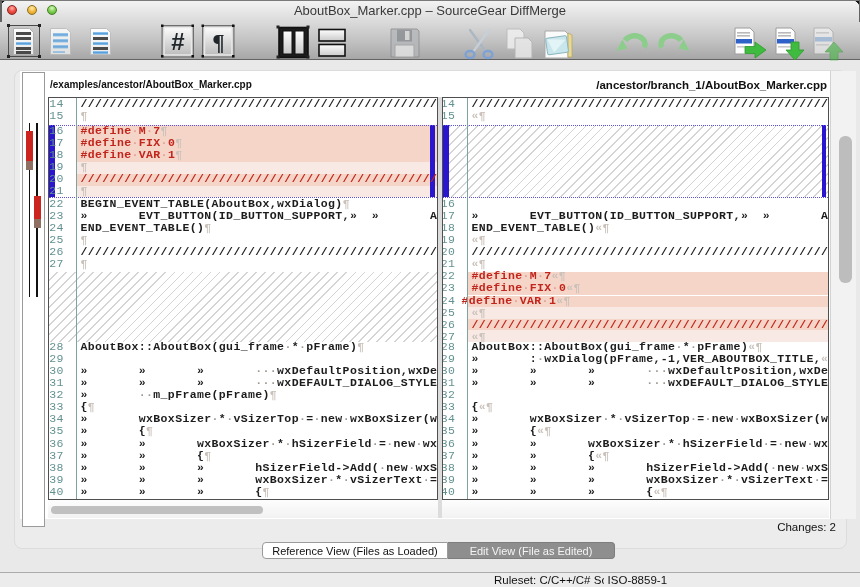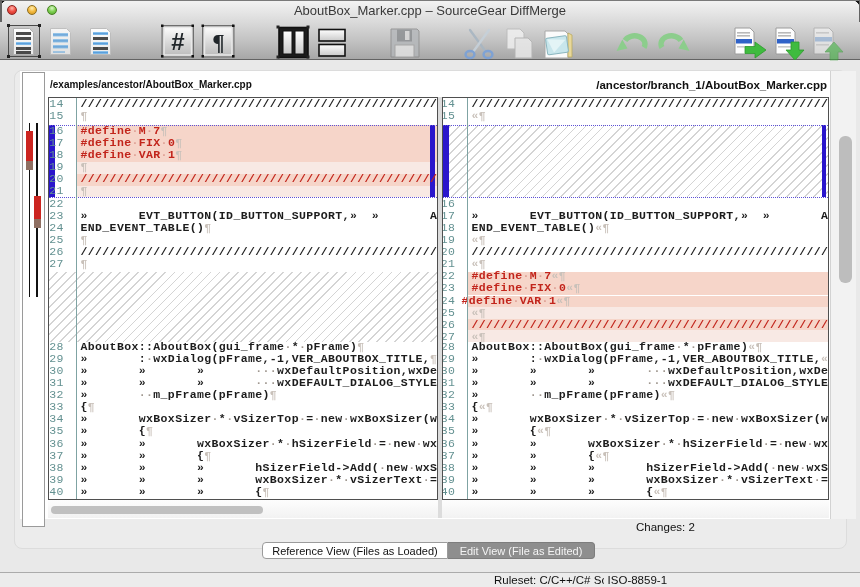--- a/index.html
+++ b/index.html
@@ -186,34 +186,34 @@
     <div class="cl" style="left:32.0px;top:38.89px"><span class="r">#define<i>·</i>FIX<i>·</i>0</span><u>¶</u></div>
     <div class="cl gut" style="left:-3.0px;top:51.02px;width:22px">18</div>
     <div class="cl" style="left:32.0px;top:51.02px"><span class="r">#define<i>·</i>VAR<i>·</i>1</span><u>¶</u></div>
     <div class="cl gut" style="left:-3.0px;top:63.15px;width:22px">19</div>
     <div class="cl" style="left:32.0px;top:63.15px"><u>¶</u></div>
     <div class="cl gut" style="left:-3.0px;top:75.28px;width:22px">20</div>
     <div class="cl" style="left:32.0px;top:75.28px"><span class="r">////////////////////////////////////////////////////////////</span></div>
     <div class="cl gut" style="left:-3.0px;top:87.41px;width:22px">21</div>
     <div class="cl" style="left:32.0px;top:87.41px"><u>¶</u></div>
     <div class="cl gut" style="left:-3.0px;top:99.54px;width:22px">22</div>
+    <div class="cl" style="left:32.0px;top:99.54px">BEGIN_EVENT_TABLE(AboutBox,wxDialog)<u>¶</u></div>
     <div class="cl gut" style="left:-3.0px;top:111.67px;width:22px">23</div>
     <div class="cl" style="left:32.0px;top:111.67px">»       EVT_BUTTON(ID_BUTTON_SUPPORT,»  »       AB</div>
     <div class="cl gut" style="left:-3.0px;top:123.8px;width:22px">24</div>
     <div class="cl" style="left:32.0px;top:123.8px">END_EVENT_TABLE()<u>¶</u></div>
     <div class="cl gut" style="left:-3.0px;top:135.93px;width:22px">25</div>
     <div class="cl" style="left:32.0px;top:135.93px"><u>¶</u></div>
     <div class="cl gut" style="left:-3.0px;top:148.06px;width:22px">26</div>
     <div class="cl" style="left:32.0px;top:148.06px">////////////////////////////////////////////////////////////</div>
     <div class="cl gut" style="left:-3.0px;top:160.19px;width:22px">27</div>
     <div class="cl" style="left:32.0px;top:160.19px"><u>¶</u></div>
     <div class="cl gut" style="left:-3.0px;top:242.5px;width:22px">28</div>
     <div class="cl" style="left:32.0px;top:242.5px">AboutBox::AboutBox(gui_frame<i>·</i>*<i>·</i>pFrame)<u>¶</u></div>
     <div class="cl gut" style="left:-3.0px;top:254.63px;width:22px">29</div>
-    <div class="cl" style="left:32.0px;top:254.63px">»       :<i>·</i>wxDialog(pFrame,-1,VER_ABOUTBOX_TITLE,<u>¶</u></div>
     <div class="cl gut" style="left:-3.0px;top:266.76px;width:22px">30</div>
     <div class="cl" style="left:32.0px;top:266.76px">»       »       »       <i>···</i>wxDefaultPosition,wxDefaultSize,</div>
     <div class="cl gut" style="left:-3.0px;top:278.89px;width:22px">31</div>
     <div class="cl" style="left:32.0px;top:278.89px">»       »       »       <i>···</i>wxDEFAULT_DIALOG_STYLE</div>
     <div class="cl gut" style="left:-3.0px;top:291.02px;width:22px">32</div>
     <div class="cl" style="left:32.0px;top:291.02px">»       <i>··</i>m_pFrame(pFrame)<u>¶</u></div>
     <div class="cl gut" style="left:-3.0px;top:303.15px;width:22px">33</div>
     <div class="cl" style="left:32.0px;top:303.15px">{<u>¶</u></div>
     <div class="cl gut" style="left:-3.0px;top:315.28px;width:22px">34</div>
     <div class="cl" style="left:32.0px;top:315.28px">»       wxBoxSizer<i>·</i>*<i>·</i>vSizerTop<i>·</i>=<i>·</i>new<i>·</i>wxBoxSizer(wx</div>
@@ -272,21 +272,20 @@
     <div class="cl" style="left:29.0px;top:232.97px"><u>«¶</u></div>
     <div class="cl gut" style="left:-5.5px;top:242.5px;width:22px">28</div>
     <div class="cl" style="left:29.0px;top:242.5px">AboutBox::AboutBox(gui_frame<i>·</i>*<i>·</i>pFrame)<u>«¶</u></div>
     <div class="cl gut" style="left:-5.5px;top:254.63px;width:22px">29</div>
     <div class="cl" style="left:29.0px;top:254.63px">»       :<i>·</i>wxDialog(pFrame,-1,VER_ABOUTBOX_TITLE,<u>«¶</u></div>
     <div class="cl gut" style="left:-5.5px;top:266.76px;width:22px">30</div>
     <div class="cl" style="left:29.0px;top:266.76px">»       »       »       <i>···</i>wxDefaultPosition,wxDefaultSize,</div>
     <div class="cl gut" style="left:-5.5px;top:278.89px;width:22px">31</div>
     <div class="cl" style="left:29.0px;top:278.89px">»       »       »       <i>···</i>wxDEFAULT_DIALOG_STYLE</div>
     <div class="cl gut" style="left:-5.5px;top:291.02px;width:22px">32</div>
-    <div class="cl" style="left:29.0px;top:291.02px">»       <i>··</i>m_pFrame(pFrame)<u>«¶</u></div>
     <div class="cl gut" style="left:-5.5px;top:303.15px;width:22px">33</div>
     <div class="cl" style="left:29.0px;top:303.15px">{<u>«¶</u></div>
     <div class="cl gut" style="left:-5.5px;top:315.28px;width:22px">34</div>
     <div class="cl" style="left:29.0px;top:315.28px">»       wxBoxSizer<i>·</i>*<i>·</i>vSizerTop<i>·</i>=<i>·</i>new<i>·</i>wxBoxSizer(wx</div>
     <div class="cl gut" style="left:-5.5px;top:327.41px;width:22px">35</div>
     <div class="cl" style="left:29.0px;top:327.41px">»       {<u>«¶</u></div>
     <div class="cl gut" style="left:-5.5px;top:339.54px;width:22px">36</div>
     <div class="cl" style="left:29.0px;top:339.54px">»       »       wxBoxSizer<i>·</i>*<i>·</i>hSizerField<i>·</i>=<i>·</i>new<i>·</i>wx</div>
     <div class="cl gut" style="left:-5.5px;top:351.67px;width:22px">37</div>
     <div class="cl" style="left:29.0px;top:351.67px">»       »       {<u>«¶</u></div>
@@ -296,16 +295,16 @@
     <div class="cl" style="left:29.0px;top:375.93px">»       »       »       wxBoxSizer<i>·</i>*<i>·</i>vSizerText<i>·</i>=</div>
     <div class="cl gut" style="left:-5.5px;top:388.06px;width:22px">40</div>
     <div class="cl" style="left:29.0px;top:388.06px">»       »       »       {<u>«¶</u></div>
     <div class="abs" style="left:24.0px;top:0;width:1px;height:403px;background:#7fa3a3"></div>
   </div>
 <div class="abs" style="left:47.5px;top:500px;width:390px;height:18px;background:linear-gradient(#fdfdfd,#f2f2f2)"></div>
 <div class="abs" style="left:50.5px;top:505.5px;width:212px;height:8.5px;background:#c0c0c0;border-radius:4px"></div>
 <div class="abs" style="left:441.5px;top:500px;width:387px;height:18px;background:linear-gradient(#fdfdfd,#f2f2f2)"></div>
 <div class="abs" style="left:830px;top:71px;width:26px;height:448px;background:#f2f2f2;border-left:1px solid #d2d2d2"></div>
 <div class="abs" style="left:839px;top:136px;width:12.5px;height:147px;background:#bdbdbd;border-radius:6px"></div>
-<div class="abs" style="left:636px;top:521px;width:200px;font-size:11.5px;color:#111">Changes: 2</div>
+<div class="abs" style="left:636px;top:521px;width:200px;text-align:right;font-size:11.5px;color:#111">Changes: 2</div>
 <div class="abs" style="left:262px;top:542px;width:186px;height:17px;background:#ffffff;border:1px solid #9b9b9b;border-radius:4px 0 0 4px;font-size:11px;color:#111;text-align:center;line-height:16px">Reference View (Files as Loaded)</div>
-<div class="abs" style="left:448px;top:542px;width:147px;height:17px;background:#8e8e8e;border:1px solid #7d7d7d;border-left:none;border-radius:0 4px 4px 0;font-size:11px;color:#f4f4f4;text-align:center;line-height:16px">Edit View (File as Edited)</div>
+<div class="abs" style="left:448px;top:542px;width:167px;height:17px;background:#8e8e8e;border:1px solid #7d7d7d;border-left:none;border-radius:0 4px 4px 0;font-size:11px;color:#f4f4f4;text-align:center;line-height:16px">Edit View (File as Edited)</div>
 <div class="abs" style="left:0;top:572px;width:860px;height:15px;background:#ececec;border-top:1px solid #ababab"></div>
 <div class="abs" style="left:494px;top:574px;font-size:11.5px;color:#111">Ruleset: C/C++/C# S<span style="display:inline-block;width:3px;overflow:hidden;vertical-align:bottom">o</span>&nbsp;ISO-8859-1</div>
 </body></html>

